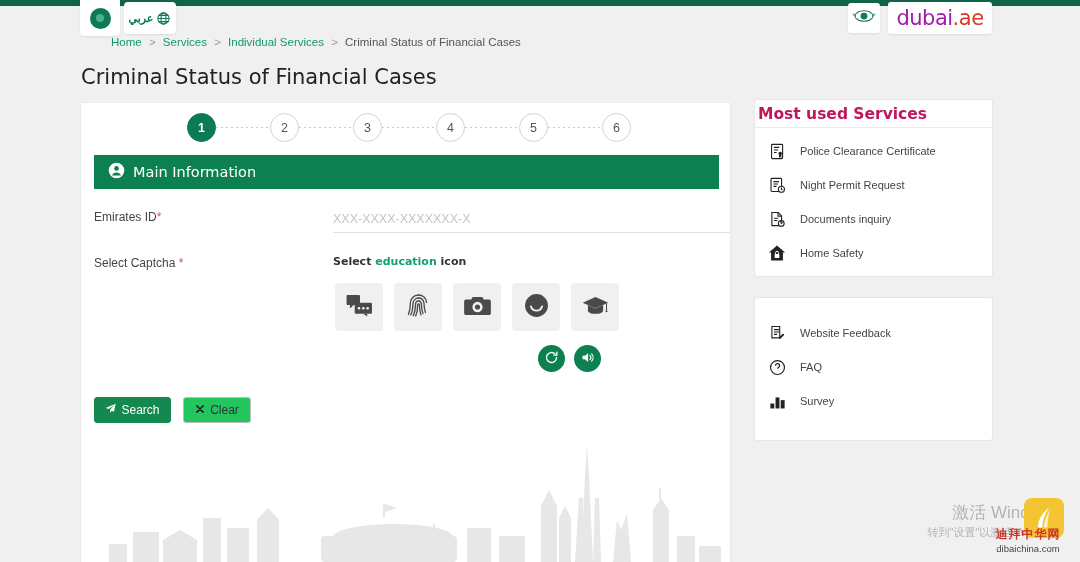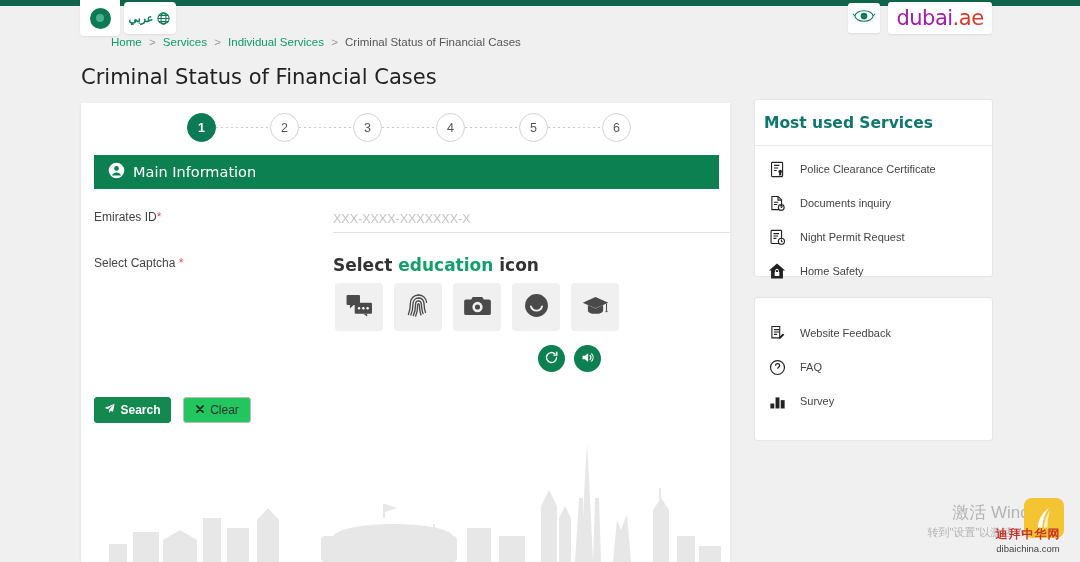--- a/index.html
+++ b/index.html
@@ -97,21 +97,21 @@
   .eid-input {
     position: absolute; left: 252px; top: 104px; width: 432px; height: 26px;
     border: none; border-bottom: 1px solid #e2e2e2; background: transparent;
     font-size: 12.5px; color: #333; font-family: "Liberation Sans", sans-serif;
     padding: 0 28px 2px 0; outline: none;
   }
   .eid-input::placeholder { color: #c4c4c4; }
 
   .captcha-prompt {
     position: absolute; left: 252px; top: 152px;
-    font-size: 17px; color: #333; font-weight: bold;
+    font-size: 11px; color: #333; font-weight: bold;
     font-family: "DejaVu Sans", sans-serif;
   }
   .captcha-prompt .kw { color: #14a06a; }
 
   .icon-row { position: absolute; left: 254px; top: 180px; display: flex; gap: 11px; }
   .icon-tile {
     width: 48px; height: 48px; background: #f0f0f0; border-radius: 4px;
     display: flex; align-items: center; justify-content: center;
     border: none; padding: 0; cursor: pointer;
   }
@@ -122,36 +122,36 @@
     border: none; display: flex; align-items: center; justify-content: center;
     cursor: pointer; padding: 0;
   }
 
   .btn-row { position: absolute; left: 13px; top: 294px; display: flex; gap: 12px; }
   .btn {
     display: flex; align-items: center; justify-content: center; gap: 5px;
     font-size: 12px; height: 26px; border-radius: 3px; cursor: pointer;
     font-family: "Liberation Sans", sans-serif;
   }
-  .btn-primary { background: #13884f; color: #fff; border: 1px solid #13884f; width: 77px; font-weight: bold; }
+  .btn-primary { background: #13884f; color: #fff; border: 1px solid #13884f; width: 77px; }
   .btn-default { background: #22c55e; color: #333; border: 1px solid #bdbdbd; width: 68px; }
 
   .skyline { position: absolute; left: 0; bottom: 0; width: 649px; height: 130px; opacity: .85; }
 
   
   .side-card {
     position: absolute; left: 754px; width: 239px;
     background: #fff; border: 1px solid #e6e6e6; border-radius: 3px;
   }
   #card-most { top: 99px; height: 178px; }
   #card-links { top: 297px; height: 144px; }
   .card-title {
-    height: 46px; display: flex; align-items: center; padding-left: 9px;
+    height: 28px; display: flex; align-items: center; padding-left: 3px;
     border-bottom: 1px solid #ececec;
-    color: #0f766e; font-size: 15.5px; font-weight: bold;
+    color: #be185d; font-size: 15.5px; font-weight: bold;
     font-family: "DejaVu Sans", sans-serif;
   }
   .srv-item {
     display: flex; align-items: center; gap: 14px; padding-left: 13px;
     height: 34px; font-size: 11px; color: #444; cursor: pointer;
   }
   .srv-item .ico { width: 18px; height: 18px; display:flex; align-items:center; justify-content:center; flex:none; }
   #card-most .srv-list { padding-top: 6px; }
   #card-links .srv-list { padding-top: 18px; }
   #card-links .srv-item { height: 34px; }
@@ -403,40 +403,40 @@
           <circle cx="13.2" cy="12.4" r="2.1" fill="#222" stroke="none"></circle>
           <path d="M11.9 14.2 L11.9 17.6 L13.2 16.5 L14.5 17.6 L14.5 14.2" fill="#222" stroke="none"></path>
         </svg>
       </span>
       <span>Police Clearance Certificate</span>
     </div>
 
     <div class="srv-item">
       <span class="ico">
         <svg viewBox="0 0 20 20" width="17" height="17" fill="none" stroke="#222" stroke-width="1.3">
+          <rect x="2.4" y="1.6" width="12.4" height="15.4" rx="1"></rect>
+          <path d="M5.2 5.4h6.6M5.2 8.2h5.4M5.2 11h3.6"></path>
+          <circle cx="14.6" cy="14.4" r="3.6" fill="#fff"></circle>
+          <path d="M14.6 12.4 L14.6 14.4 L16 15.4"></path>
+        </svg>
+      </span>
+      <span>Night Permit Request</span>
+    </div>
+
+    <div class="srv-item">
+      <span class="ico">
+        <svg viewBox="0 0 20 20" width="17" height="17" fill="none" stroke="#222" stroke-width="1.3">
           <path d="M3.4 1.8h7.4l4 4v11.4H3.4z"></path>
           <path d="M10.6 1.8v4.2h4"></path>
           <path d="M5.8 8.6h5M5.8 11.2h4"></path>
           <circle cx="14.4" cy="14.6" r="3.4" fill="#fff"></circle>
           <path d="M13.3 13.5c0-1.4 2.2-1.4 2.2 0 0 .9-1.1.9-1.1 1.8M14.4 16.9v.1"></path>
         </svg>
       </span>
       <span>Documents inquiry</span>
-    </div>
-
-    <div class="srv-item">
-      <span class="ico">
-        <svg viewBox="0 0 20 20" width="17" height="17" fill="none" stroke="#222" stroke-width="1.3">
-          <rect x="2.4" y="1.6" width="12.4" height="15.4" rx="1"></rect>
-          <path d="M5.2 5.4h6.6M5.2 8.2h5.4M5.2 11h3.6"></path>
-          <circle cx="14.6" cy="14.4" r="3.6" fill="#fff"></circle>
-          <path d="M14.6 12.4 L14.6 14.4 L16 15.4"></path>
-        </svg>
-      </span>
-      <span>Night Permit Request</span>
     </div>
 
     <div class="srv-item">
       <span class="ico">
         <svg viewBox="0 0 20 20" width="18" height="18">
           <path d="M10 1.6 L19 9.4 L16.6 9.4 L16.6 18.4 L3.4 18.4 L3.4 9.4 L1 9.4 Z" fill="#222"></path>
           <rect x="7.4" y="11" width="5.2" height="4.6" rx="0.7" fill="#fff"></rect>
           <path d="M8.4 11 L8.4 9.7a1.6 1.6 0 0 1 3.2 0 L11.6 11" fill="none" stroke="#fff" stroke-width="1.1"></path>
         </svg>
       </span>

